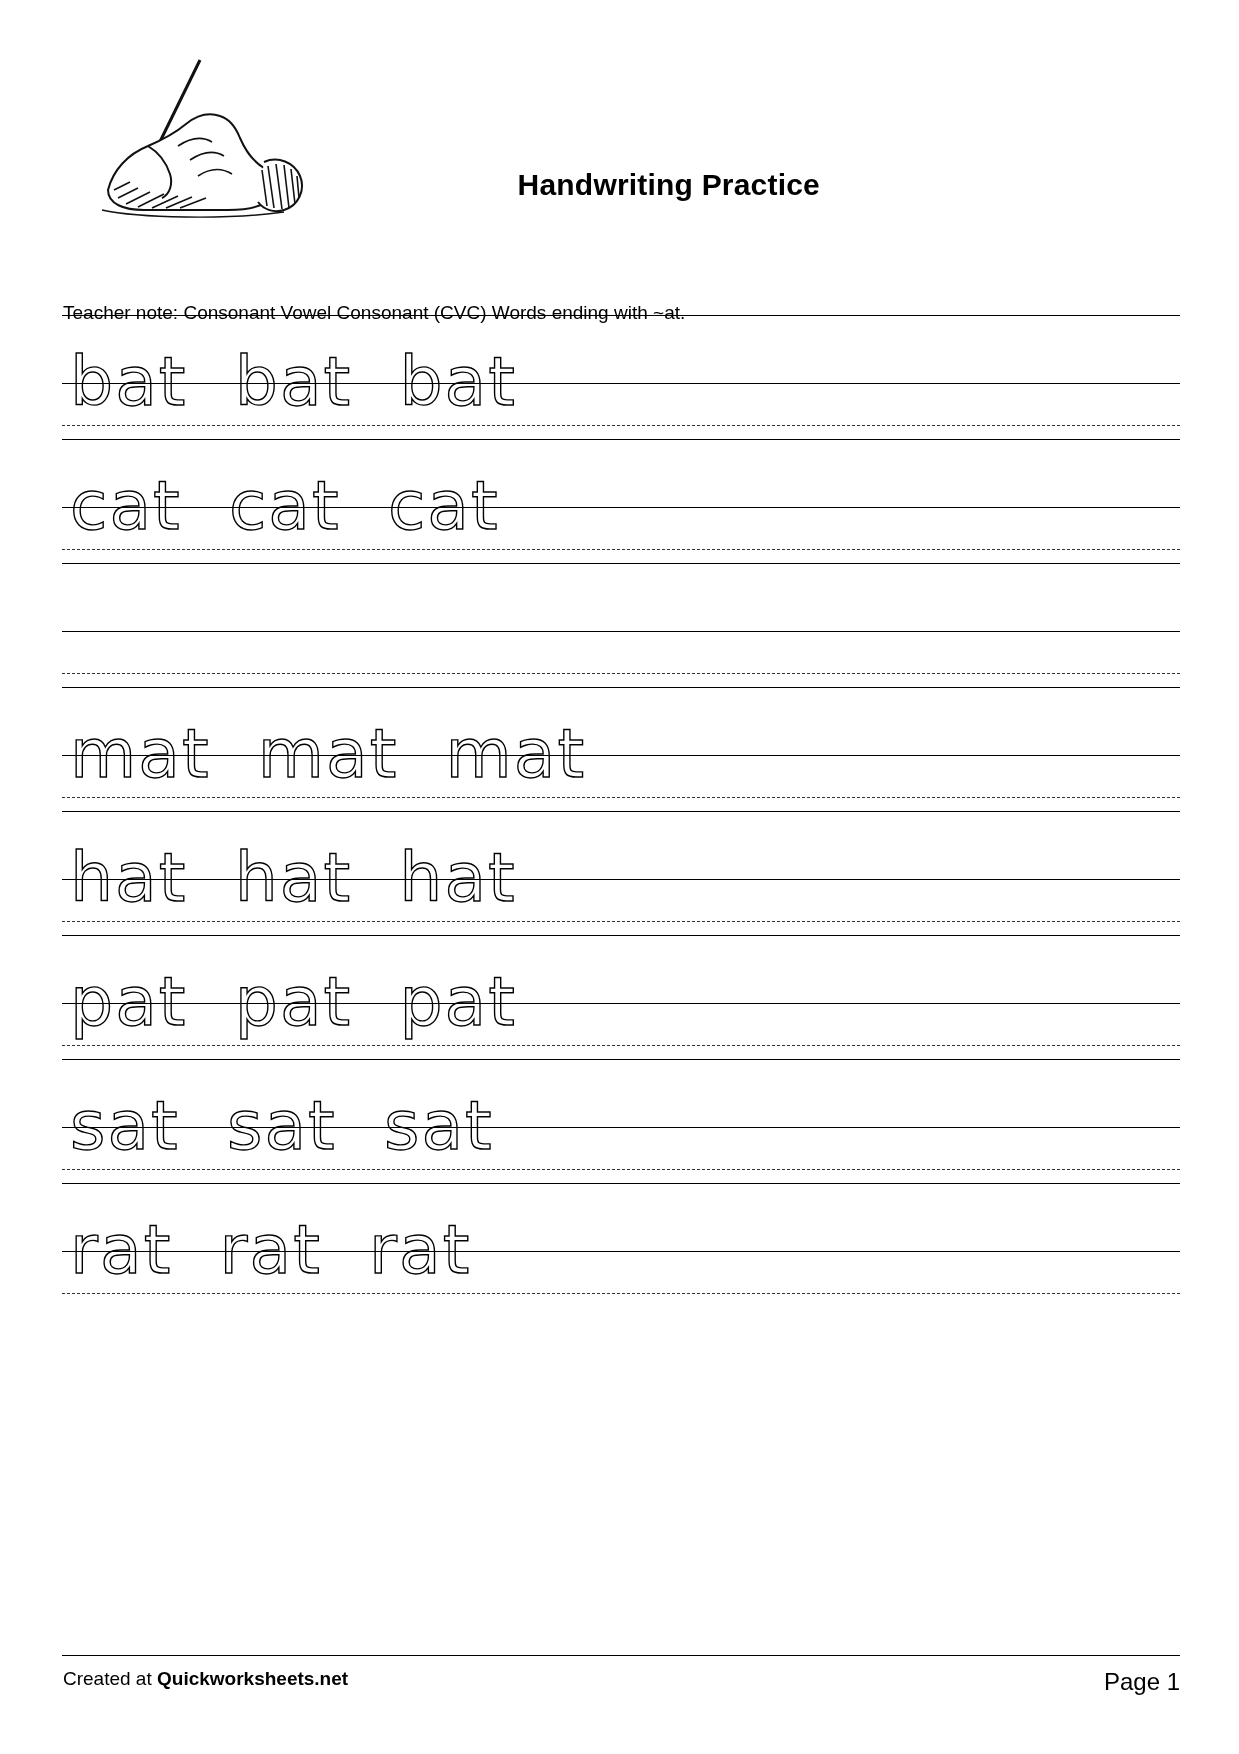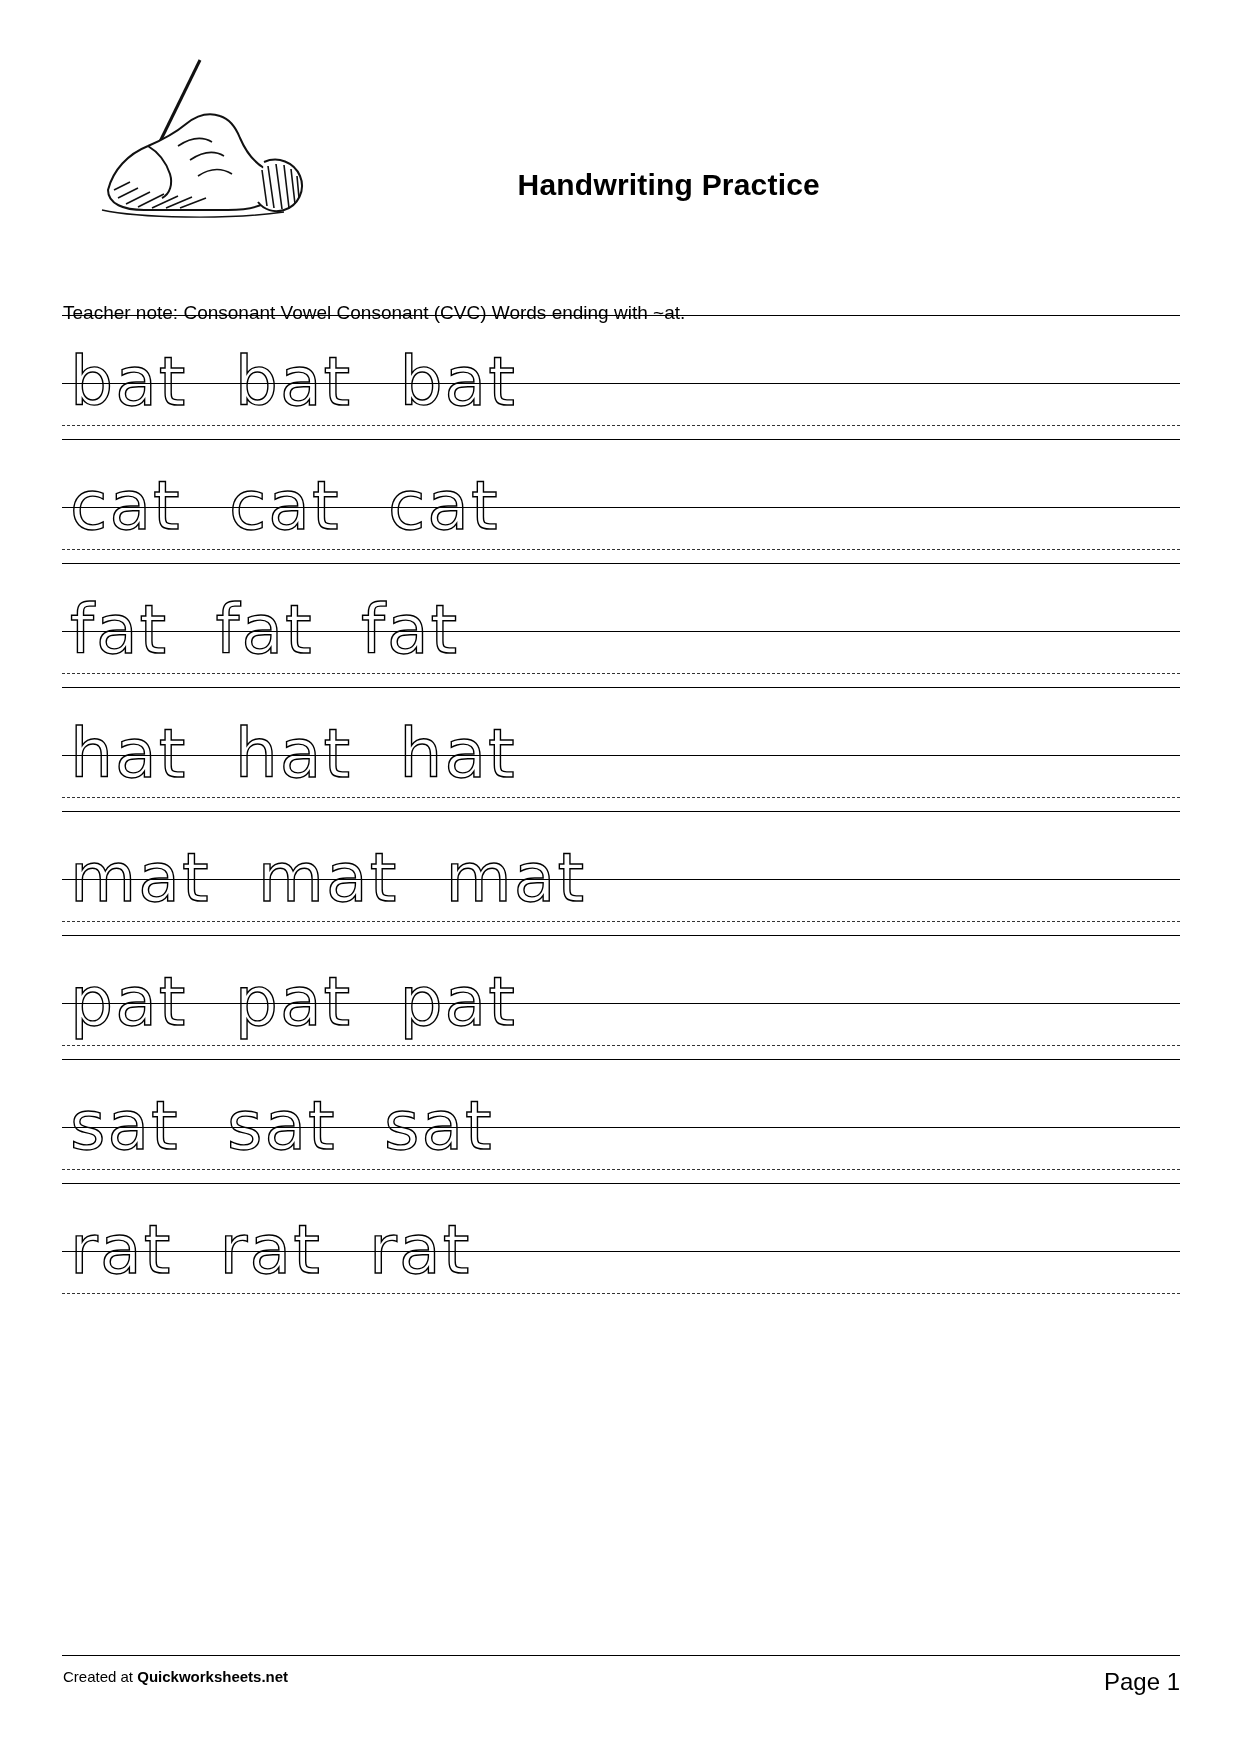--- a/index.html
+++ b/index.html
@@ -146,21 +146,21 @@
     left: 62px;
     top: 1655px;
     width: 1118px;
     border-top: 1px solid #000;
     height: 0;
   }
   .footer-left {
     position: absolute;
     left: 63px;
     top: 1668px;
-    font-size: 15px;
+    font-size: 19px;
   }
   .footer-left .brand {
     font-weight: bold;
   }
   .footer-right {
     position: absolute;
     right: 59px;
     top: 1668px;
     font-size: 24px;
   }
@@ -222,35 +222,34 @@
       <div class="rule rule-top"></div>
       <div class="rule rule-base"></div>
       <div class="rule rule-desc"></div>
       <div class="trace-text dotted-word">cat  cat  cat</div>
     </div>
 
     <div class="line-block">
       <div class="rule rule-top"></div>
       <div class="rule rule-base"></div>
       <div class="rule rule-desc"></div>
-      <div class="trace-text dotted-word">fat  fat  fat</div>
+    </div>
+
+    <div class="line-block">
+      <div class="rule rule-top"></div>
+      <div class="rule rule-base"></div>
+      <div class="rule rule-desc"></div>
+      <div class="trace-text dotted-word">mat  mat  mat</div>
     </div>
 
     <div class="line-block">
       <div class="rule rule-top"></div>
       <div class="rule rule-base"></div>
       <div class="rule rule-desc"></div>
       <div class="trace-text dotted-word">hat  hat  hat</div>
-    </div>
-
-    <div class="line-block">
-      <div class="rule rule-top"></div>
-      <div class="rule rule-base"></div>
-      <div class="rule rule-desc"></div>
-      <div class="trace-text dotted-word">mat  mat  mat</div>
     </div>
 
     <div class="line-block">
       <div class="rule rule-top"></div>
       <div class="rule rule-base"></div>
       <div class="rule rule-desc"></div>
       <div class="trace-text dotted-word">pat  pat  pat</div>
     </div>
 
     <div class="line-block">

